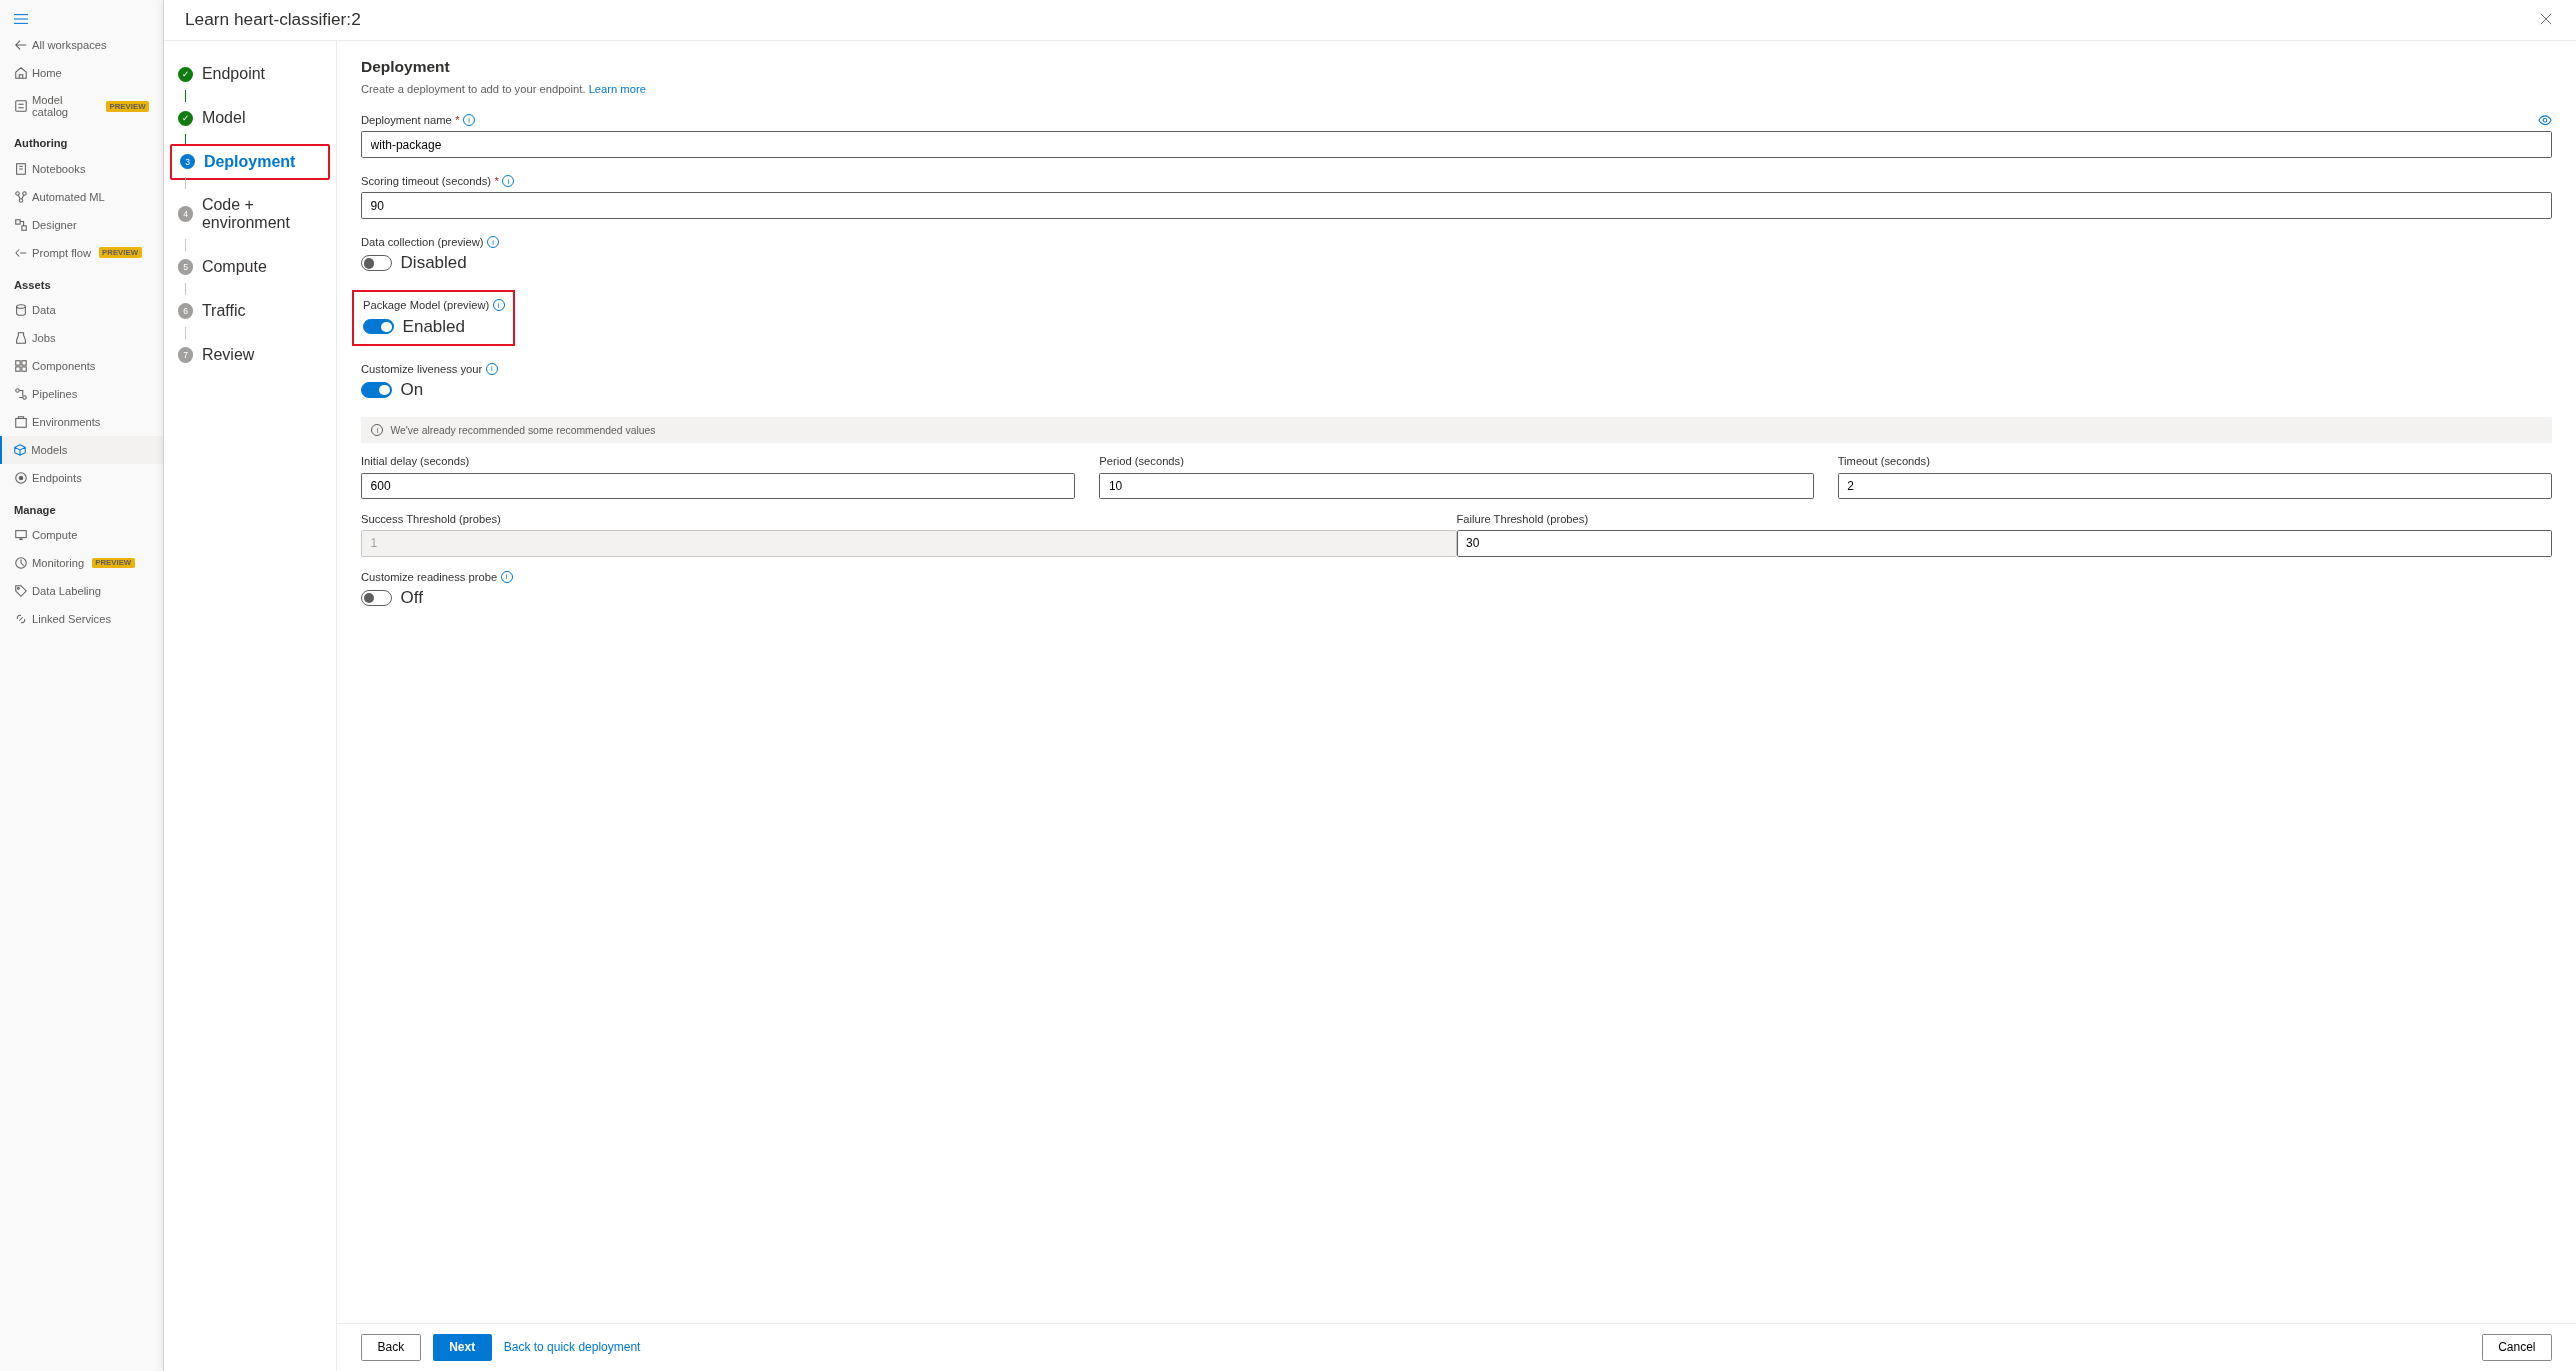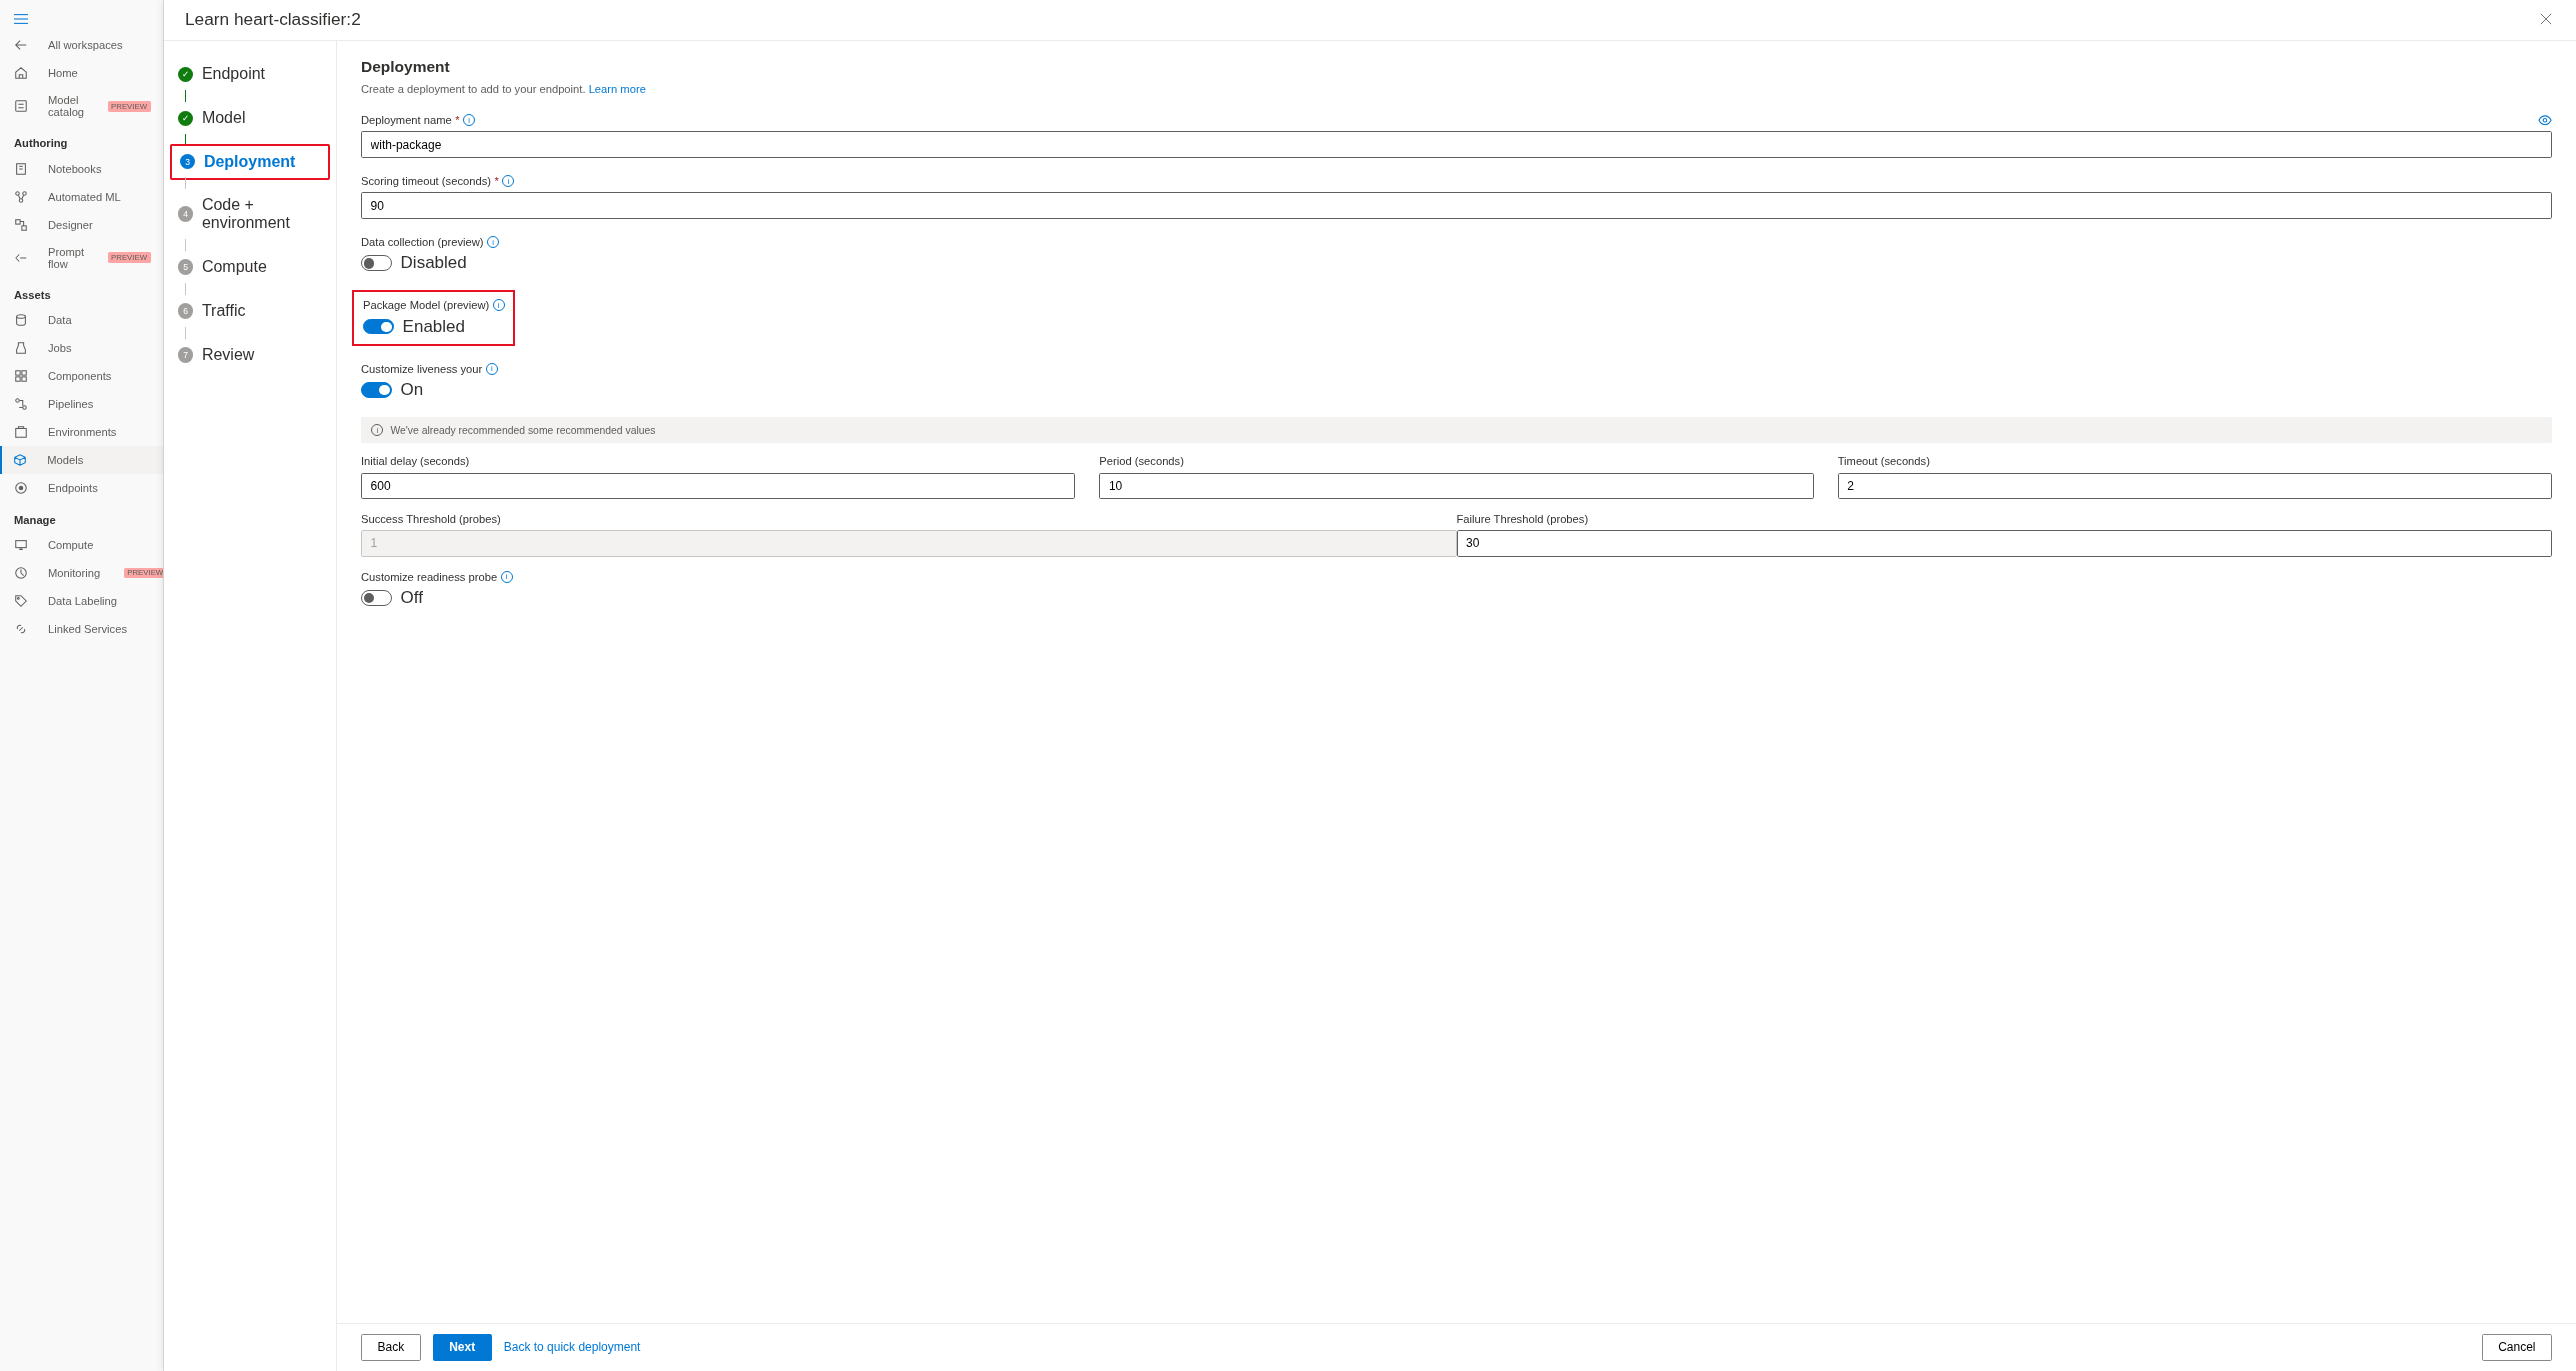--- a/index.html
+++ b/index.html
@@ -3,25 +3,25 @@
 <meta charset="utf-8">
 <style>
 * { box-sizing: border-box; margin: 0; padding: 0; }
 body { font-family: "Segoe UI", -apple-system, sans-serif; font-size: 12px; color: #323130; background: #fff; overflow: hidden; }
 .app { display: flex; height: 100vh; }
 
 
 .sidebar { width: 164px; background: #f9f9f9; border-right: 0.9px solid #e1dfdd; display: flex; flex-direction: column; padding-top: 7px; overflow-y: auto; }
 .hamburger { padding: 5.2px 14px; color: #0078d4; cursor: pointer; }
 .hamburger svg { width: 14px; height: 14px; }
-.nav-item { display: flex; align-items: center; gap: 20px; padding: 7px 14px; cursor: pointer; color: #605e5c; font-size: 11.2px; }
+.nav-item { display: flex; align-items: center; gap: 4px; padding: 7px 14px; cursor: pointer; color: #605e5c; font-size: 11.2px; }
 .nav-item.active { border-left: 2.6px solid #0078d4; background: #f3f2f1; padding-left: 11.2px; }
 .nav-item .icon { width: 14px; height: 14px; flex-shrink: 0; display: inline-flex; align-items: center; justify-content: center; color: #605e5c; }
 .section-header { padding: 12px 14px 5.2px; font-weight: 600; font-size: 11.2px; color: #323130; }
-.badge { background: #fca5a5; color: #605e5c; font-size: 7.8px; padding: 0.9px 3.5px; border-radius: 1.7px; margin-left: 3.5px; font-weight: 400; }
+.badge { background: #eab308; color: #605e5c; font-size: 7.8px; padding: 0.9px 3.5px; border-radius: 1.7px; margin-left: 3.5px; font-weight: 700; }
 
 
 .panel { flex: 1; display: flex; flex-direction: column; background: #fff; box-shadow: -3.5px 0 7px rgba(0,0,0,0.08); position: relative; }
 .panel-header { display: flex; align-items: center; justify-content: space-between; padding: 8.6px 21px 10.4px; border-bottom: 0.9px solid #edebe9; }
 .panel-title { font-size: 17.3px; font-weight: 400; }
 .close-btn { cursor: pointer; color: #605e5c; font-size: 14px; padding: 3.5px; }
 
 .panel-body { flex: 1; display: flex; overflow: hidden; }
 
 

